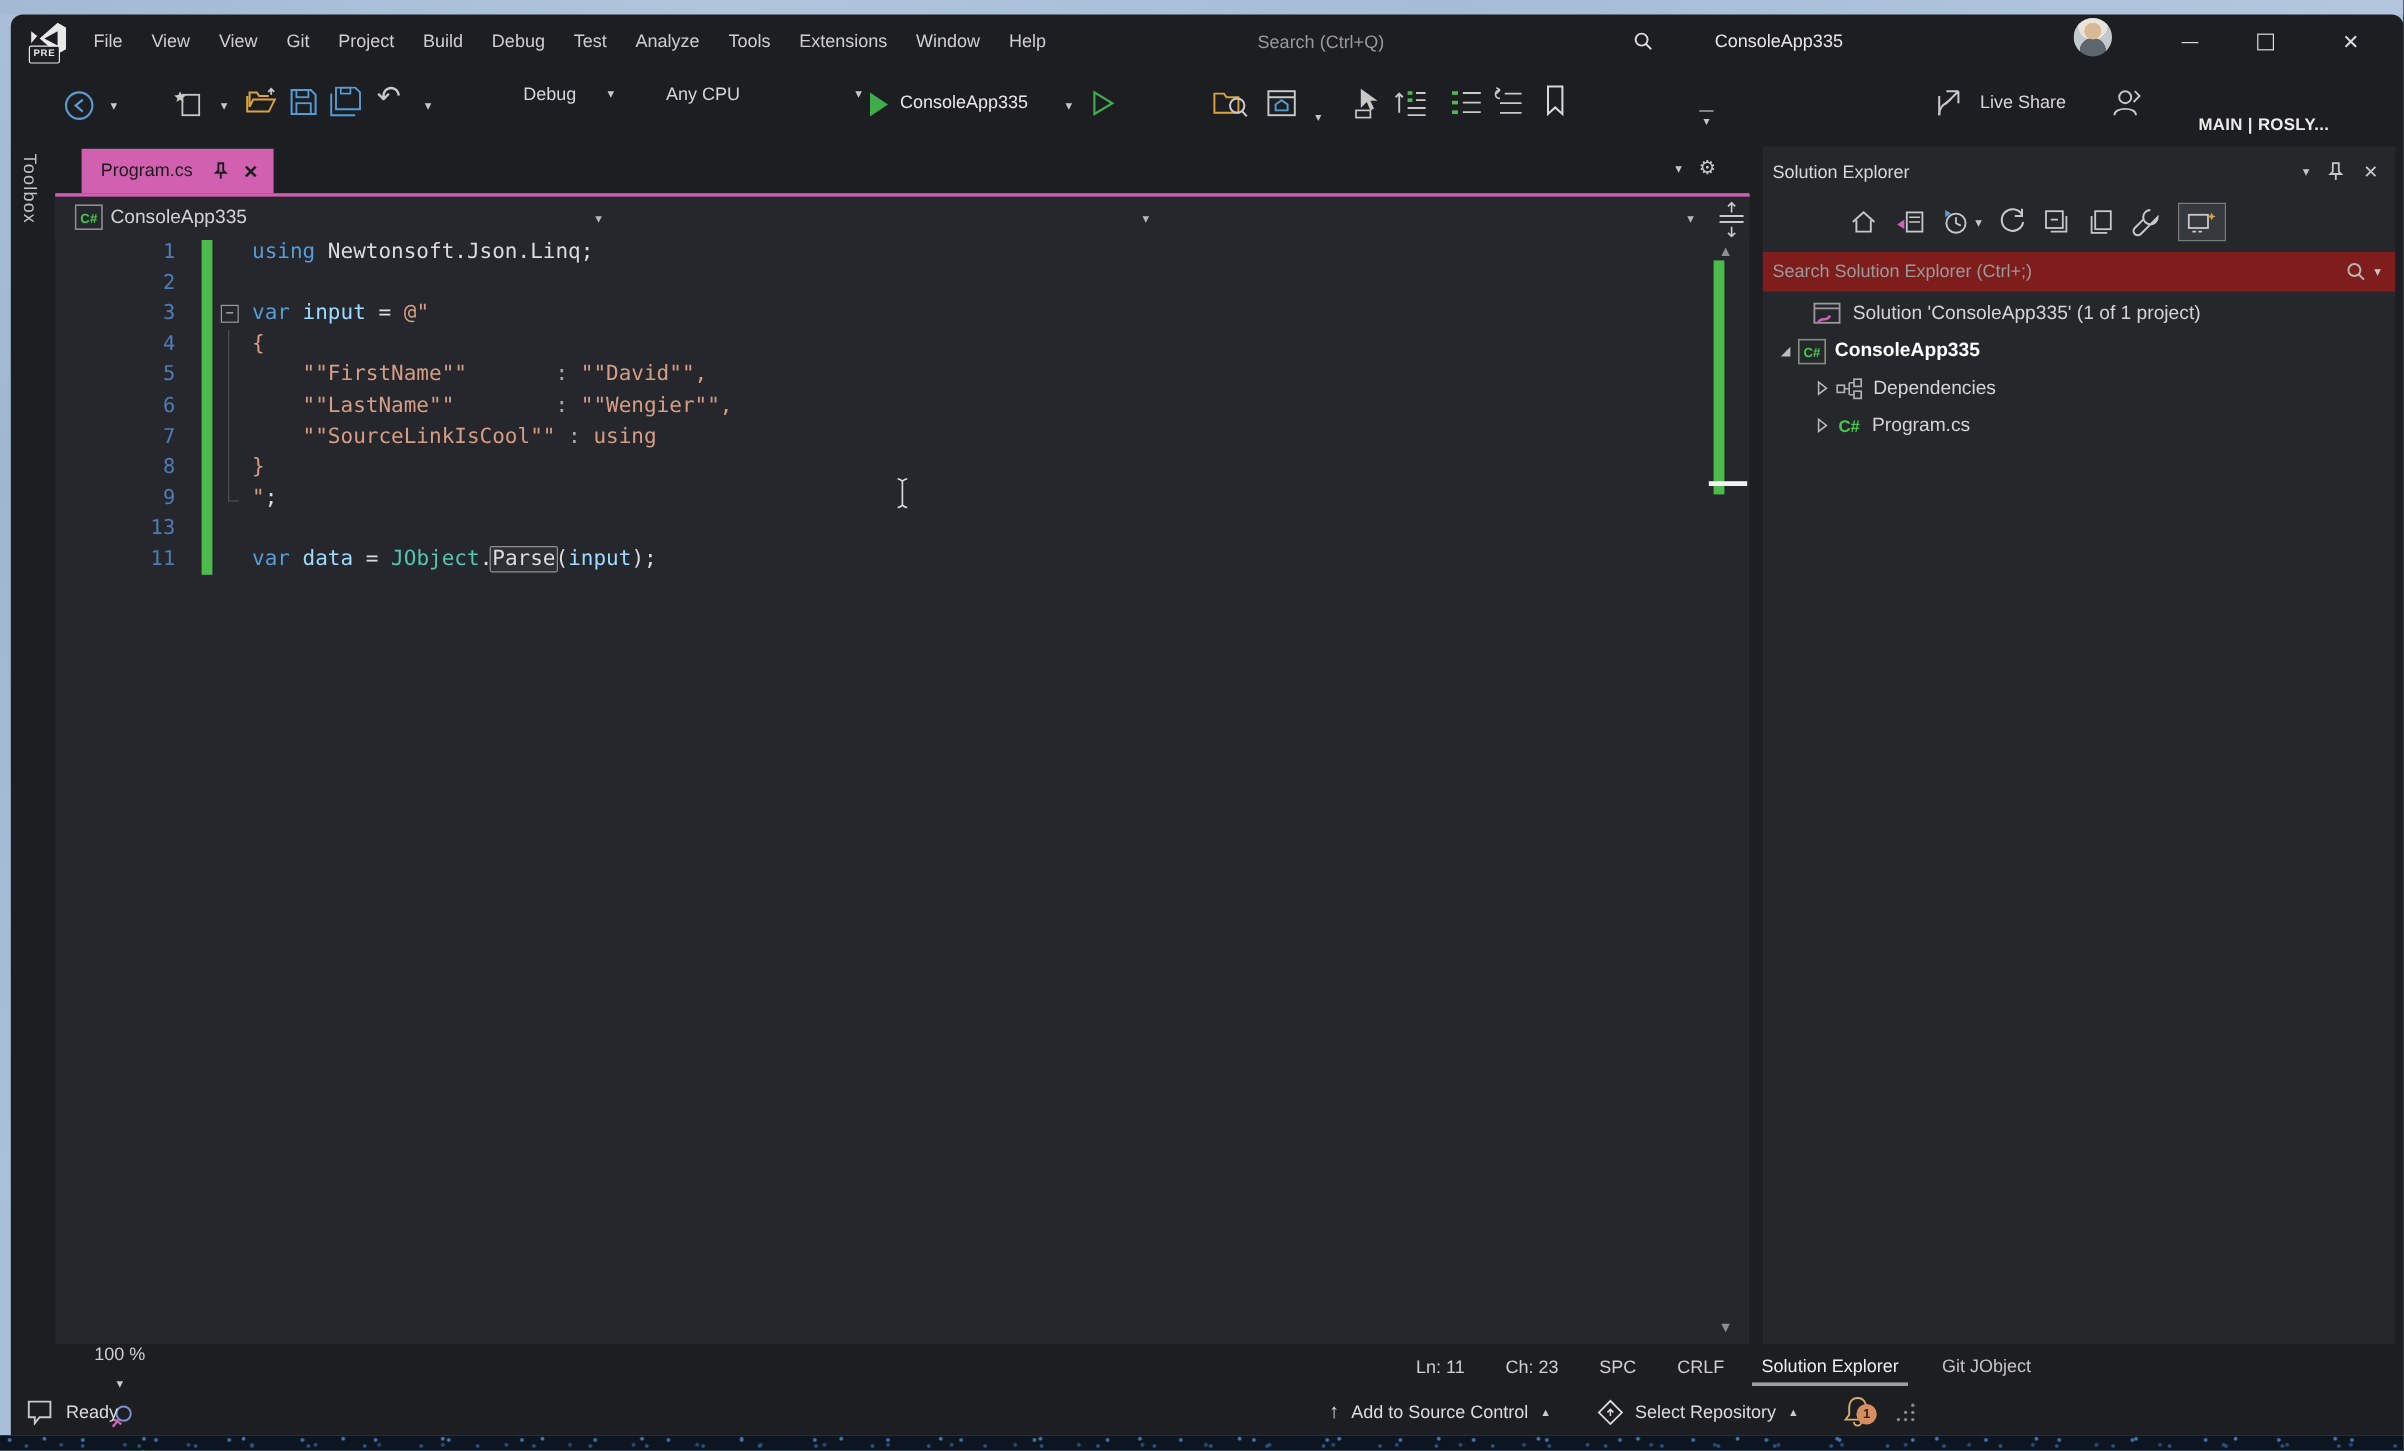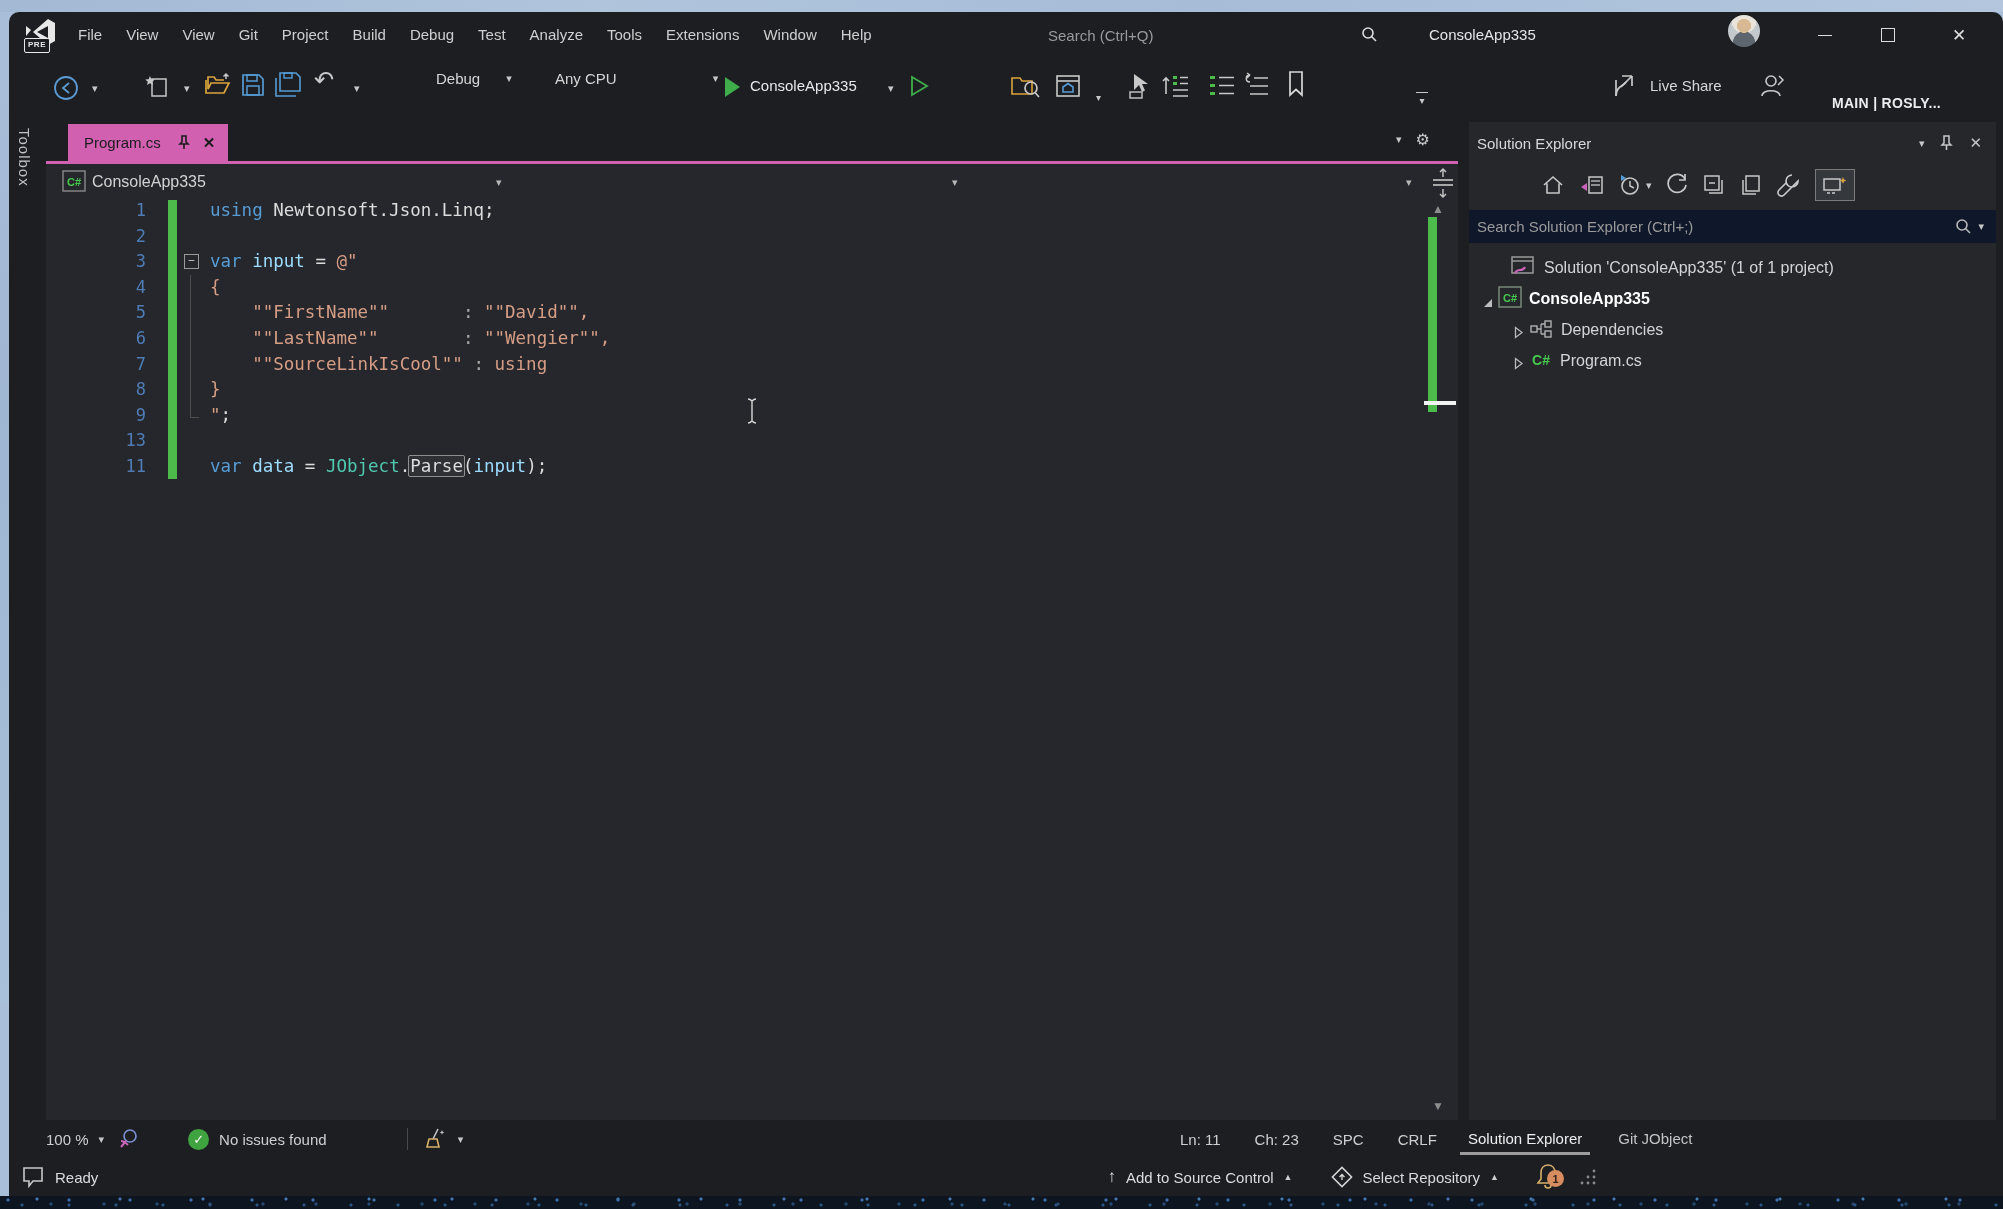--- a/index.html
+++ b/index.html
@@ -76,30 +76,30 @@
   .sb-arrow{color:#8d8d8d;font-size:12px;line-height:12px;}
   .sb-mark{left:1428px;top:217px;width:9px;height:195px;background:#4cbb4c;}
   .sb-caretline{left:1424px;top:401px;width:32px;height:4px;background:#f2f2f2;}
   
   .se-panel{left:1469px;top:122px;width:527px;height:998px;background:#25272b;}
   .se-header{left:1469px;top:126px;width:527px;height:34px;display:flex;align-items:center;}
   .se-title{margin-left:8px;font-size:15px;color:#d8d8d8;}
   .se-head-icons{margin-left:auto;margin-right:14px;display:flex;gap:16px;align-items:center;color:#c8c8c8;}
   .se-toolbar{left:1469px;top:162px;width:527px;height:46px;display:flex;align-items:center;gap:13px;padding-left:72px;box-sizing:border-box;}
   .tool-active{border:1px solid #7a7a7a;background:#35383d;padding:4px 6px;}
-  .se-search{left:1469px;top:210px;width:527px;height:33px;display:flex;align-items:center;background:#0f172a;}
+  .se-search{left:1469px;top:210px;width:527px;height:33px;display:flex;align-items:center;background:#7f1d1d;}
   .se-search-text{margin-left:8px;color:#9a9a9a;font-size:15px;flex:1;}
   .tree{left:1469px;top:246px;width:527px;}
-  .tree-row{height:31px;display:flex;align-items:flex-end;font-size:16px;color:#d4d4d4;}
+  .tree-row{height:31px;display:flex;align-items:center;font-size:16px;color:#d4d4d4;}
   .tree-row .label{margin-left:7px;}
   .tree-row.bold .label{font-weight:bold;color:#fff;}
   .expander{width:20px;display:flex;justify-content:center;}
   
   .ed-statusrow{left:9px;top:1108px;width:1994px;height:50px;}
-  .zoom-row{left:46px;top:1120px;height:38px;display:flex;align-items:center;gap:10px;}
+  .zoom-row{left:46px;top:1120px;height:38px;display:flex;align-items:center;gap:10px;flex-direction:column;}
   .status-txt{color:#cfcfcf;font-size:15px;}
   .issue-check{width:21px;height:21px;border-radius:50%;background:#3fa33f;color:#fff;font-size:13px;
     display:flex;align-items:center;justify-content:center;}
   .vsep{width:1px;height:22px;background:#4a4a4a;}
   .lnrow{left:1180px;top:1120px;height:38px;display:flex;align-items:center;gap:34px;}
   .panel-tabs{left:1462px;top:1120px;height:38px;display:flex;align-items:center;gap:24px;}
   .panel-tab{font-size:15px;color:#c4c4c4;padding:8px 6px 10px;position:relative;}
   .panel-tab.active{color:#eee;}
   .panel-tab.active::after{content:"";position:absolute;left:-2px;right:-2px;bottom:2px;height:3px;background:#9d9d9d;}
   .statusbar{left:9px;top:1158px;width:1598px;height:38px;display:flex;align-items:center;}

